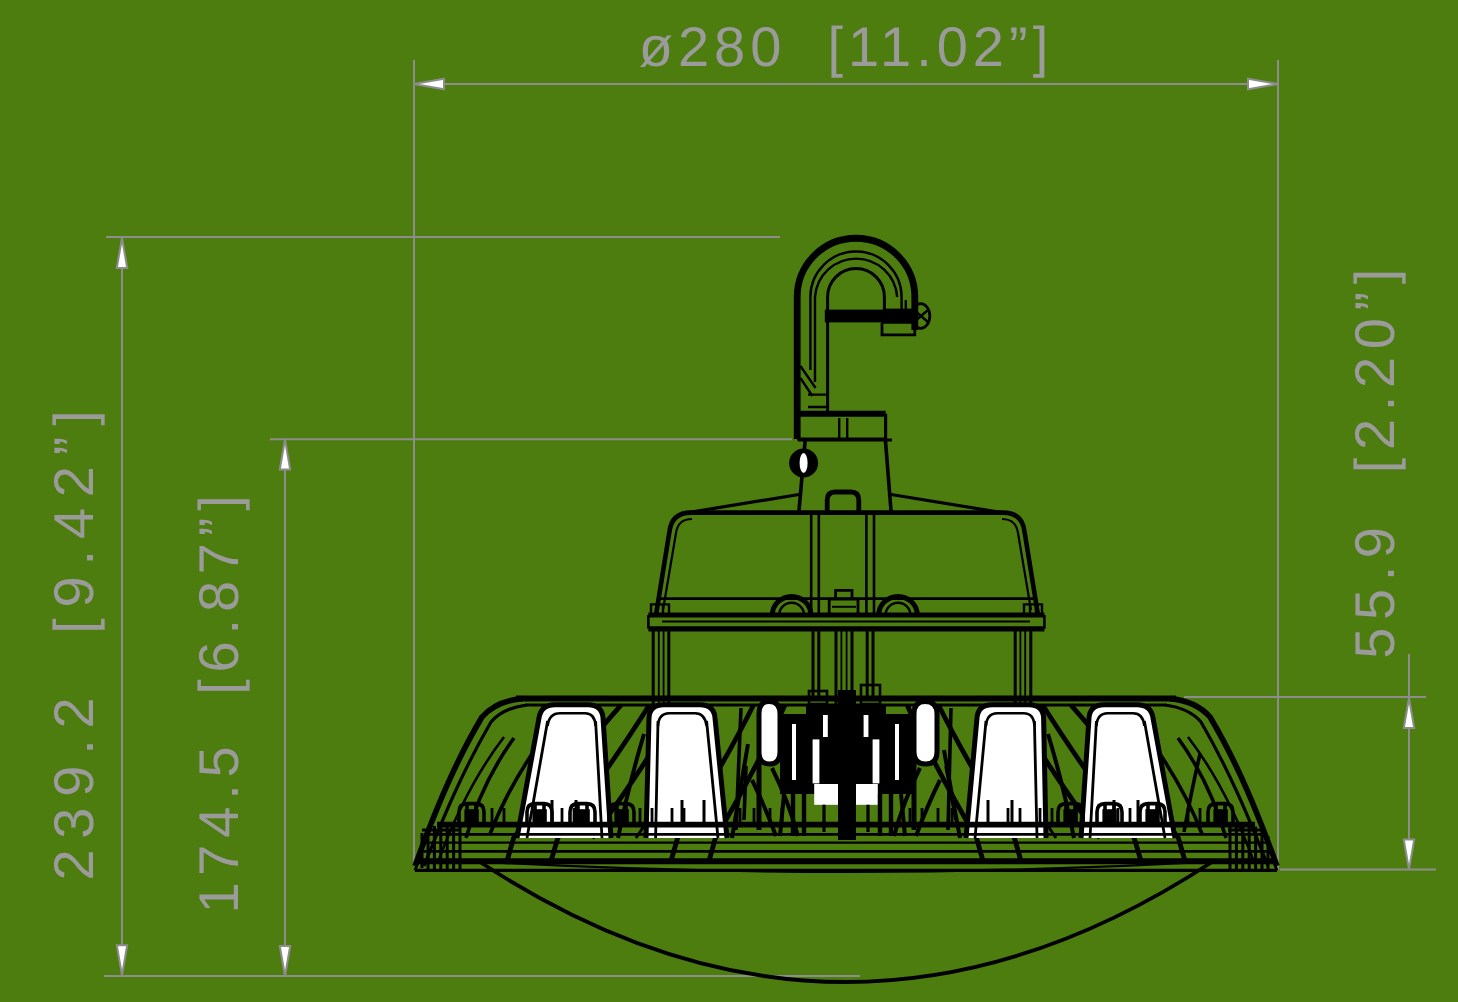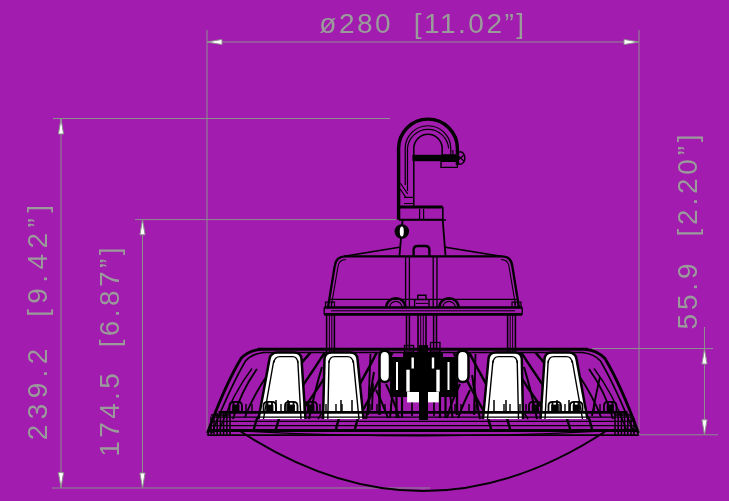--- a/index.html
+++ b/index.html
@@ -1,16 +1,16 @@
 <!DOCTYPE html>
 <html><head>
 <meta charset="utf-8">
 <style>
   html,body{margin:0;padding:0;background:#ffffff;}
-  #page{width:729px;height:501px;position:relative;background:#a21caf;overflow:hidden;}
+  #page{width:729px;height:501px;position:relative;background:#4d7c0f;overflow:hidden;}
   svg{display:block;}
   text{font-family:"Liberation Sans",sans-serif;fill:#9b9b9b;}
 </style>
 </head>
 <body>
 <div id="page">
 <svg width="729" height="501" viewBox="0 0 729 501">
 
 <line x1="53" y1="118.5" x2="390" y2="118.5" stroke="#8d8d8d" stroke-width="1"></line>
 

